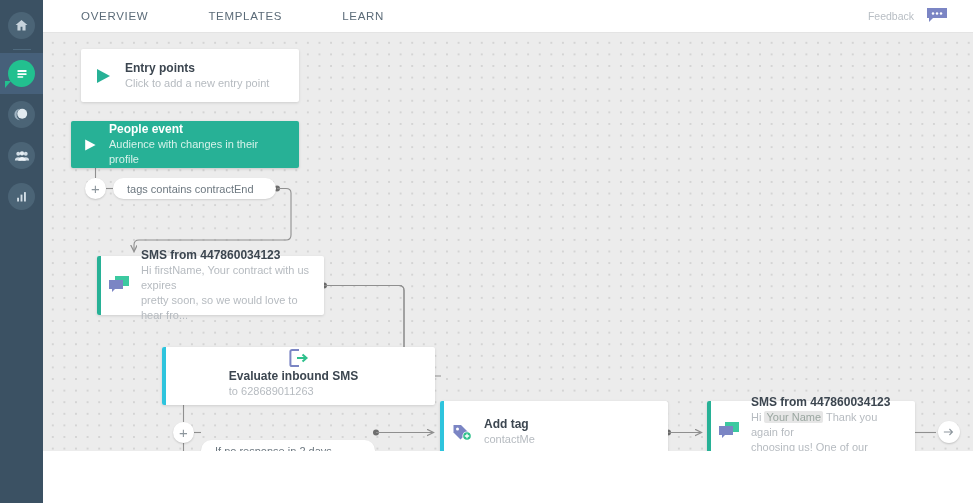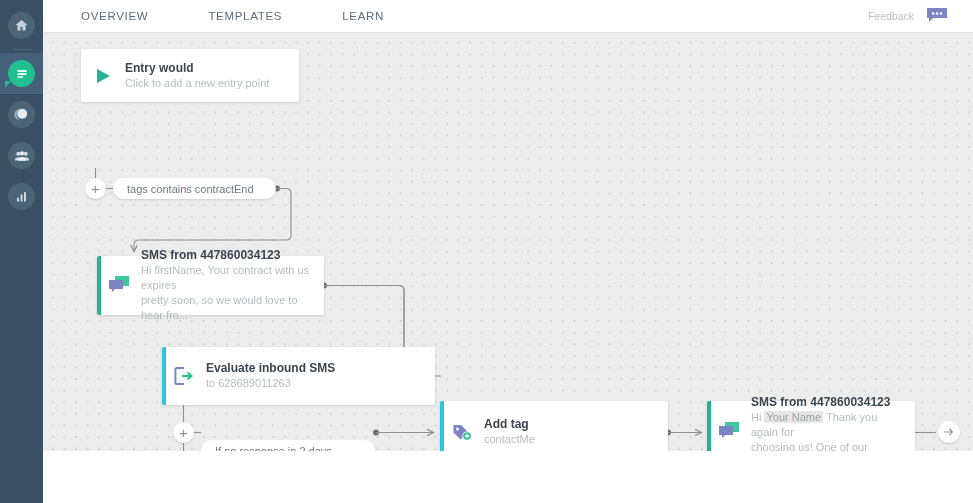--- a/index.html
+++ b/index.html
@@ -84,21 +84,21 @@
     left: 28px; top: 88px; width: 228px; height: 47px;
     background: #27b196; box-shadow: 0 1px 3px rgba(0,0,0,0.16);
   }
   #people-event .node-title { color: #ffffff; }
   #people-event .node-sub { color: #d6f2ea; }
   #people-event .node-icon { width: 38px; min-width: 38px; }
 
   
   #sms-node-1 { left: 54px; top: 223px; width: 227px; height: 59px; }
   
-  #evaluate-node { left: 119px; top: 314px; width: 273px; height: 58px; }
+  #evaluate-node { left: 119px; top: 314px; width: 273px; height: 58px; flex-direction: column; }
   
   #addtag-node { left: 397px; top: 368px; width: 228px; height: 62px; }
   
   #sms-node-2 { left: 664px; top: 368px; width: 208px; height: 62px; }
 
   
   .pill {
     position: absolute; background: #ffffff; border-radius: 14px;
     height: 21px; display: flex; align-items: center;
     font-size: 11px; color: #6d7880; padding-left: 14px;
@@ -247,25 +247,36 @@
       <path d="M872,399.5 L893,399.5" stroke="#8f8f8f" stroke-width="1.1" fill="none"></path>
     </svg>
 
     <div class="node" id="entry-points">
       <div class="node-icon">
         <svg width="20" height="20" viewBox="0 0 20 20">
             <path d="M4 3 L17 10 L4 17 Z" fill="#27b196"></path>
           </svg>
       </div>
       <div class="node-text">
-        <div class="node-title">Entry would</div>
+        <div class="node-title">Entry points</div>
         <div class="node-sub">Click to add a new entry point</div>
       </div>
     </div>
 
+    <div class="node" id="people-event">
+      <div class="node-icon">
+        <svg width="16" height="16" viewBox="0 0 20 20">
+            <path d="M4 3 L17 10 L4 17 Z" fill="#ffffff"></path>
+          </svg>
+      </div>
+      <div class="node-text">
+        <div class="node-title">People event</div>
+        <div class="node-sub">Audience with changes in their profile</div>
+      </div>
+    </div>
 
     <div class="plus-btn" id="plus-1">+</div>
     <div class="pill" id="pill-tags">tags contains contractEnd</div>
 
     <div class="node" id="sms-node-1">
       <div class="accent" style="background:#27b196;"></div>
       <div class="node-icon">
         <svg width="24" height="22" viewBox="0 0 24 22">
           <path d="M8 1h14v10H12l-4 0z" fill="#3cc9a0"></path>
           <path d="M2 5h14v9H8l-3 3v-3H2z" fill="#7b85c4"></path>

